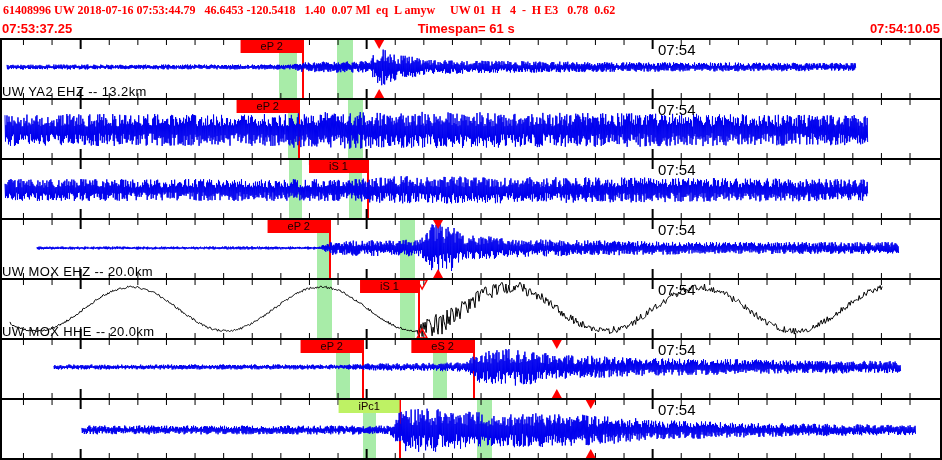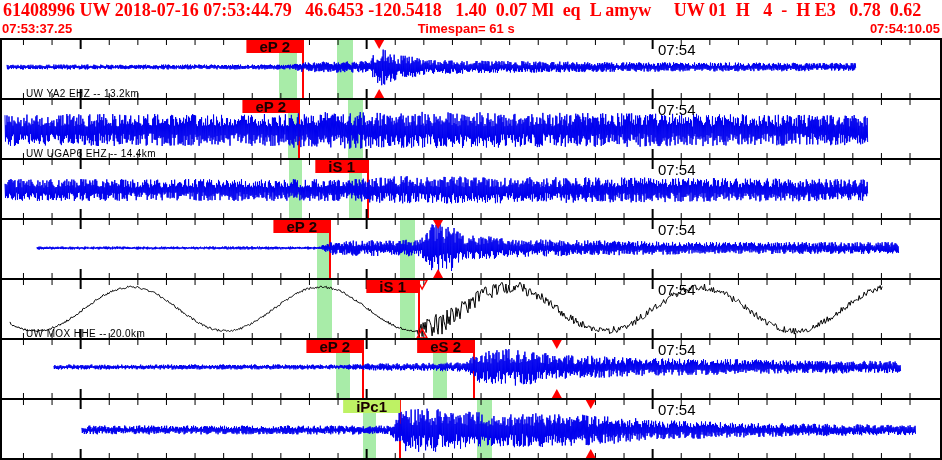--- a/index.html
+++ b/index.html
@@ -1,35 +1,35 @@
 <!DOCTYPE html>
 <html><head>
 <meta charset="utf-8">
 <style>
   html,body{margin:0;padding:0;background:#fff;}
   .app{position:relative;width:942px;height:460px;background:#fff;overflow:hidden;
        font-family:"Liberation Sans",sans-serif;}
   .header{height:38px;background:#fff;}
   .line1{color:#f00;font-family:"Liberation Serif",serif;font-weight:bold;
-         font-size:18px;line-height:21px;white-space:pre;padding-left:3px;overflow:hidden;}
+         font-size:12px;line-height:21px;white-space:pre;padding-left:3px;overflow:hidden;}
   .line2{position:relative;display:flex;justify-content:space-between;color:#f00;
          font-weight:bold;font-size:13px;line-height:15px;padding:0 2px;}
   .line2 .center{position:absolute;left:50%;transform:translateX(-55%);}
   #panels{width:942px;box-sizing:border-box;border-left:2px solid #000;
           border-right:2px solid #000;border-bottom:2px solid #000;}
   .panel{position:relative;height:60px;box-sizing:border-box;border-top:2px solid #000;
          background:#fff;}
   .band{position:absolute;top:0;bottom:0;}
   .pickline{position:absolute;top:0;bottom:0;width:2px;}
-  .picklabel{position:absolute;top:0;height:13px;line-height:13px;font-size:15px;
-             font-weight:bold;color:#1a0000;padding:0 13px;transform:translateX(-100%);
+  .picklabel{position:absolute;top:0;height:13px;line-height:13px;font-size:11px;
+             font-weight:normal;color:#1a0000;padding:0 20px;transform:translateX(-100%);
              white-space:nowrap;}
   .wave{position:absolute;left:0;top:0;width:100%;height:58px;display:block;}
   .tlabel{position:absolute;top:1px;font-size:15px;color:#000;}
-  .slabel{position:absolute;bottom:-1px;left:24px;font-size:10px;color:#000;
+  .slabel{position:absolute;bottom:-1px;left:0;font-size:13px;color:#000;
           letter-spacing:.4px;white-space:nowrap;}
 </style>
 </head>
 <body>
 
 <div class="app">
   <div class="header">
     <div class="line1">61408996 UW 2018-07-16 07:53:44.79   46.6453 -120.5418   1.40  0.07 Ml  eq  L amyw     UW 01  H   4  -  H E3   0.78  0.62</div>
     <div class="line2">
       <span>07:53:37.25</span>
@@ -180,21 +180,20 @@
           <line x1="823.98" y1="53" x2="823.98" y2="58" stroke="#000" stroke-width="1"></line>
           <line x1="852.64" y1="0" x2="852.64" y2="5" stroke="#000" stroke-width="1"></line>
           <line x1="852.64" y1="53" x2="852.64" y2="58" stroke="#000" stroke-width="1"></line>
           <line x1="881.3" y1="0" x2="881.3" y2="5" stroke="#000" stroke-width="1"></line>
           <line x1="881.3" y1="53" x2="881.3" y2="58" stroke="#000" stroke-width="1"></line>
           <line x1="909.96" y1="0" x2="909.96" y2="5" stroke="#000" stroke-width="1"></line>
           <line x1="909.96" y1="53" x2="909.96" y2="58" stroke="#000" stroke-width="1"></line>
           <polyline points="3,15.2 3.5,41.5 4,25.2 4.5,37.2 5,15.4 5.5,38.5 6,22.1 6.5,44.3 7,16.5 7.5,41.6 8,21.7 8.5,45.8 9,22.5 9.5,39.7 10,16.2 10.5,36.1 11,25.7 11.5,34.3 12,20.5 12.5,45.9 13,21.6 13.5,45.1 14,23.4 14.5,42.9 15,24.1 15.5,43.5 16,17.4 16.5,43.8 17,21.8 17.5,39.9 18,23.4 18.5,34.3 19,20.0 19.5,39.3 20,26.5 20.5,38.3 21,26.3 21.5,39.9 22,17.9 22.5,35.5 23,23.4 23.5,39.2 24,21.1 24.5,35.2 25,14.6 25.5,36.1 26,25.6 26.5,42.2 27,22.6 27.5,43.9 28,23.7 28.5,33.9 29,25.2 29.5,40.4 30,18.5 30.5,41.5 31,24.0 31.5,39.3 32,20.5 32.5,42.9 33,21.5 33.5,39.4 34,16.4 34.5,40.5 35,15.2 35.5,38.6 36,21.6 36.5,40.5 37,24.8 37.5,43.8 38,19.0 38.5,41.2 39,26.1 39.5,34.8 40,17.9 40.5,37.2 41,24.7 41.5,42.3 42,25.0 42.5,43.8 43,23.6 43.5,45.4 44,23.6 44.5,35.2 45,23.1 45.5,40.6 46,17.1 46.5,41.7 47,23.0 47.5,41.0 48,26.0 48.5,34.8 49,22.3 49.5,33.8 50,20.7 50.5,34.8 51,22.9 51.5,36.7 52,20.4 52.5,38.5 53,26.1 53.5,39.1 54,26.8 54.5,34.5 55,19.0 55.5,35.6 56,22.4 56.5,40.1 57,15.6 57.5,35.8 58,18.9 58.5,43.5 59,15.6 59.5,45.1 60,25.7 60.5,41.3 61,15.1 61.5,42.9 62,25.3 62.5,39.0 63,23.7 63.5,35.9 64,24.6 64.5,37.9 65,14.0 65.5,35.1 66,15.8 66.5,42.5 67,24.6 67.5,41.4 68,14.3 68.5,38.9 69,20.2 69.5,42.9 70,19.7 70.5,43.2 71,17.6 71.5,43.7 72,16.0 72.5,42.9 73,26.0 73.5,34.4 74,21.3 74.5,39.0 75,17.7 75.5,42.2 76,24.5 76.5,43.3 77,14.4 77.5,34.7 78,25.0 78.5,38.8 79,15.3 79.5,35.6 80,23.8 80.5,41.3 81,18.8 81.5,35.8 82,21.6 82.5,44.9 83,25.3 83.5,44.4 84,26.6 84.5,35.6 85,26.5 85.5,40.3 86,26.7 86.5,37.9 87,15.8 87.5,43.2 88,14.4 88.5,40.0 89,24.6 89.5,45.5 90,21.2 90.5,41.2 91,23.9 91.5,44.8 92,21.4 92.5,34.9 93,20.8 93.5,41.2 94,26.6 94.5,45.5 95,20.3 95.5,45.9 96,14.5 96.5,46.0 97,22.6 97.5,33.4 98,14.2 98.5,40.4 99,20.0 99.5,35.7 100,17.1 100.5,42.9 101,20.3 101.5,36.9 102,14.0 102.5,42.7 103,25.7 103.5,34.5 104,18.0 104.5,40.5 105,19.7 105.5,44.1 106,24.1 106.5,34.9 107,22.9 107.5,41.3 108,23.9 108.5,39.5 109,23.1 109.5,35.3 110,25.8 110.5,33.5 111,14.1 111.5,41.0 112,19.7 112.5,45.9 113,16.0 113.5,34.7 114,19.0 114.5,38.4 115,25.9 115.5,41.3 116,26.6 116.5,41.8 117,26.3 117.5,44.2 118,14.8 118.5,44.0 119,23.7 119.5,35.6 120,20.2 120.5,43.8 121,19.8 121.5,33.9 122,23.7 122.5,38.6 123,15.1 123.5,39.0 124,15.4 124.5,42.6 125,24.4 125.5,42.4 126,21.5 126.5,39.5 127,23.8 127.5,34.7 128,19.1 128.5,40.8 129,15.6 129.5,39.9 130,23.9 130.5,44.2 131,22.6 131.5,40.5 132,24.9 132.5,36.4 133,19.4 133.5,36.1 134,21.0 134.5,44.9 135,22.3 135.5,39.1 136,22.3 136.5,44.8 137,15.2 137.5,35.1 138,23.2 138.5,43.5 139,23.7 139.5,35.6 140,25.8 140.5,39.1 141,24.8 141.5,34.4 142,16.3 142.5,34.2 143,18.8 143.5,38.7 144,18.1 144.5,45.6 145,19.5 145.5,44.7 146,14.4 146.5,35.9 147,23.2 147.5,33.5 148,25.1 148.5,33.3 149,25.1 149.5,33.5 150,25.6 150.5,42.9 151,18.7 151.5,33.9 152,17.6 152.5,39.5 153,14.0 153.5,39.8 154,16.0 154.5,39.8 155,25.3 155.5,45.2 156,14.6 156.5,37.9 157,19.7 157.5,35.9 158,23.4 158.5,38.2 159,23.5 159.5,37.5 160,22.8 160.5,46.0 161,19.2 161.5,37.2 162,23.0 162.5,43.8 163,21.2 163.5,42.4 164,21.2 164.5,42.5 165,19.3 165.5,43.1 166,18.8 166.5,38.5 167,24.2 167.5,43.3 168,25.2 168.5,45.5 169,15.9 169.5,45.4 170,14.9 170.5,34.4 171,15.4 171.5,37.9 172,19.2 172.5,45.4 173,25.8 173.5,37.8 174,17.0 174.5,34.9 175,18.9 175.5,34.4 176,22.4 176.5,44.5 177,24.7 177.5,43.3 178,18.1 178.5,43.4 179,19.8 179.5,43.6 180,23.1 180.5,42.0 181,21.7 181.5,45.2 182,17.7 182.5,35.7 183,23.6 183.5,45.8 184,18.9 184.5,40.0 185,15.0 185.5,36.3 186,21.9 186.5,44.9 187,16.6 187.5,44.8 188,17.8 188.5,34.7 189,20.9 189.5,45.4 190,15.5 190.5,39.0 191,14.1 191.5,44.5 192,14.9 192.5,42.0 193,15.0 193.5,34.6 194,15.6 194.5,37.1 195,24.4 195.5,39.8 196,26.3 196.5,36.6 197,21.2 197.5,45.8 198,19.4 198.5,35.5 199,19.3 199.5,43.2 200,17.0 200.5,39.4 201,25.8 201.5,38.9 202,22.7 202.5,41.2 203,25.6 203.5,39.9 204,18.6 204.5,40.9 205,25.7 205.5,42.5 206,15.7 206.5,38.2 207,25.0 207.5,35.7 208,24.5 208.5,41.0 209,19.8 209.5,37.7 210,19.2 210.5,44.3 211,22.6 211.5,39.6 212,14.5 212.5,37.2 213,25.1 213.5,44.2 214,25.6 214.5,41.0 215,16.7 215.5,36.1 216,20.5 216.5,44.6 217,23.6 217.5,41.1 218,21.9 218.5,41.8 219,26.3 219.5,35.3 220,14.9 220.5,39.9 221,18.6 221.5,41.8 222,25.2 222.5,42.8 223,23.2 223.5,35.1 224,24.4 224.5,38.1 225,18.0 225.5,38.4 226,18.0 226.5,39.4 227,25.5 227.5,38.7 228,22.3 228.5,45.7 229,19.4 229.5,35.3 230,25.5 230.5,34.8 231,23.5 231.5,35.2 232,25.6 232.5,38.4 233,19.6 233.5,35.1 234,20.0 234.5,33.4 235,24.4 235.5,33.3 236,21.0 236.5,41.0 237,19.3 237.5,37.1 238,20.8 238.5,34.5 239,20.0 239.5,42.6 240,15.7 240.5,41.2 241,16.4 241.5,37.9 242,16.3 242.5,35.5 243,14.8 243.5,36.2 244,19.9 244.5,43.2 245,19.9 245.5,34.7 246,23.8 246.5,33.6 247,15.8 247.5,43.5 248,23.3 248.5,39.6 249,17.5 249.5,44.0 250,15.2 250.5,45.8 251,16.8 251.5,41.0 252,22.0 252.5,35.0 253,20.6 253.5,43.3 254,19.0 254.5,39.8 255,23.7 255.5,39.3 256,25.8 256.5,36.4 257,21.3 257.5,35.1 258,25.6 258.5,42.9 259,21.2 259.5,37.5 260,23.9 260.5,34.0 261,19.4 261.5,44.4 262,21.4 262.5,40.5 263,14.1 263.5,45.5 264,21.8 264.5,37.3 265,25.0 265.5,41.7 266,26.4 266.5,35.4 267,19.6 267.5,37.3 268,23.6 268.5,41.3 269,24.3 269.5,45.9 270,26.2 270.5,34.8 271,17.5 271.5,45.9 272,17.8 272.5,35.9 273,17.6 273.5,45.7 274,17.7 274.5,35.1 275,21.9 275.5,35.3 276,23.1 276.5,42.6 277,26.0 277.5,45.2 278,15.6 278.5,41.5 279,17.6 279.5,38.6 280,25.7 280.5,41.7 281,24.4 281.5,38.4 282,26.4 282.5,42.3 283,20.5 283.5,34.4 284,14.3 284.5,41.4 285,25.7 285.5,39.5 286,25.3 286.5,39.9 287,26.1 287.5,44.3 288,18.0 288.5,45.4 289,18.3 289.5,40.0 290,14.9 290.5,43.5 291,18.8 291.5,44.6 292,21.5 292.5,47.7 293,23.9 293.5,38.8 294,25.2 294.5,41.8 295,23.7 295.5,36.2 296,17.2 296.5,45.2 297,13.5 297.5,41.1 298,24.2 298.5,36.7 299,24.6 299.5,47.1 300,19.6 300.5,39.6 301,21.5 301.5,35.5 302,25.1 302.5,46.1 303,14.3 303.5,41.3 304,18.5 304.5,39.6 305,16.7 305.5,34.4 306,23.5 306.5,37.3 307,17.7 307.5,45.8 308,23.1 308.5,39.0 309,23.0 309.5,40.0 310,15.7 310.5,46.4 311,21.2 311.5,43.5 312,16.1 312.5,44.3 313,22.5 313.5,45.6 314,25.1 314.5,44.3 315,22.7 315.5,46.5 316,25.8 316.5,43.6 317,20.6 317.5,36.7 318,22.9 318.5,39.2 319,14.8 319.5,42.1 320,15.0 320.5,40.0 321,20.7 321.5,38.5 322,18.0 322.5,42.3 323,18.0 323.5,35.4 324,12.2 324.5,38.6 325,20.4 325.5,37.2 326,13.2 326.5,42.3 327,18.3 327.5,44.2 328,18.3 328.5,42.1 329,17.9 329.5,47.4 330,16.3 330.5,36.8 331,14.8 331.5,35.4 332,15.5 332.5,41.0 333,13.7 333.5,40.2 334,14.0 334.5,36.1 335,21.3 335.5,38.9 336,16.6 336.5,34.8 337,16.6 337.5,37.4 338,20.4 338.5,34.9 339,21.9 339.5,45.1 340,16.3 340.5,38.1 341,22.5 341.5,42.1 342,14.4 342.5,36.4 343,24.1 343.5,48.3 344,23.1 344.5,36.7 345,25.1 345.5,37.7 346,21.9 346.5,43.5 347,20.8 347.5,40.8 348,16.4 348.5,48.6 349,13.4 349.5,47.6 350,23.0 350.5,35.2 351,25.5 351.5,40.4 352,24.7 352.5,38.4 353,20.8 353.5,43.7 354,17.6 354.5,47.7 355,25.7 355.5,40.7 356,16.1 356.5,43.3 357,19.0 357.5,33.8 358,15.4 358.5,34.9 359,12.1 359.5,48.5 360,17.9 360.5,48.0 361,25.2 361.5,39.5 362,12.5 362.5,34.6 363,15.6 363.5,40.4 364,22.5 364.5,46.4 365,25.1 365.5,38.5 366,21.1 366.5,36.6 367,24.1 367.5,45.7 368,20.4 368.5,36.8 369,21.5 369.5,48.0 370,21.2 370.5,37.2 371,17.1 371.5,44.3 372,25.7 372.5,39.1 373,24.0 373.5,39.1 374,20.3 374.5,40.3 375,18.0 375.5,45.6 376,12.9 376.5,38.3 377,20.5 377.5,46.9 378,25.8 378.5,36.3 379,13.0 379.5,35.9 380,25.6 380.5,47.3 381,19.3 381.5,41.1 382,15.6 382.5,47.1 383,14.5 383.5,38.5 384,24.0 384.5,39.5 385,24.7 385.5,34.4 386,15.8 386.5,43.0 387,16.8 387.5,45.4 388,18.4 388.5,46.0 389,15.8 389.5,45.7 390,21.6 390.5,36.4 391,17.9 391.5,42.0 392,24.7 392.5,41.3 393,20.8 393.5,45.0 394,23.4 394.5,37.4 395,17.3 395.5,35.3 396,22.5 396.5,41.0 397,19.4 397.5,44.2 398,17.1 398.5,42.0 399,16.2 399.5,38.2 400,13.5 400.5,47.6 401,19.4 401.5,45.5 402,15.5 402.5,47.5 403,22.7 403.5,36.6 404,26.3 404.5,35.2 405,17.7 405.5,46.7 406,26.0 406.5,45.6 407,15.8 407.5,42.2 408,22.4 408.5,43.5 409,25.4 409.5,37.9 410,22.2 410.5,47.7 411,15.8 411.5,37.0 412,16.2 412.5,46.3 413,21.3 413.5,39.7 414,14.2 414.5,35.1 415,26.0 415.5,40.9 416,24.7 416.5,43.1 417,16.1 417.5,45.7 418,15.6 418.5,36.0 419,16.0 419.5,36.7 420,24.9 420.5,38.4 421,11.9 421.5,47.5 422,23.6 422.5,38.0 423,25.7 423.5,47.0 424,14.0 424.5,37.4 425,23.9 425.5,34.1 426,20.1 426.5,43.5 427,14.6 427.5,34.6 428,17.6 428.5,36.3 429,21.0 429.5,44.2 430,22.6 430.5,36.4 431,25.9 431.5,34.2 432,23.3 432.5,39.1 433,14.1 433.5,42.4 434,22.5 434.5,46.1 435,16.7 435.5,48.0 436,20.1 436.5,45.8 437,18.8 437.5,38.2 438,21.4 438.5,41.4 439,16.2 439.5,45.8 440,24.4 440.5,45.7 441,20.5 441.5,38.3 442,21.7 442.5,45.6 443,23.1 443.5,44.4 444,21.6 444.5,45.4 445,18.7 445.5,46.4 446,20.0 446.5,37.5 447,12.4 447.5,39.4 448,22.6 448.5,38.9 449,13.1 449.5,41.4 450,13.5 450.5,41.3 451,25.1 451.5,47.0 452,14.3 452.5,42.5 453,23.0 453.5,44.0 454,18.2 454.5,36.0 455,24.2 455.5,40.7 456,13.7 456.5,39.6 457,26.2 457.5,42.4 458,21.1 458.5,43.9 459,25.4 459.5,34.4 460,18.5 460.5,36.6 461,14.7 461.5,47.8 462,20.6 462.5,45.8 463,14.9 463.5,39.6 464,16.0 464.5,35.6 465,20.1 465.5,41.3 466,16.6 466.5,36.5 467,25.5 467.5,37.4 468,16.9 468.5,38.8 469,20.9 469.5,38.6 470,21.0 470.5,46.8 471,23.2 471.5,43.9 472,18.2 472.5,44.1 473,16.8 473.5,41.5 474,20.9 474.5,45.4 475,25.9 475.5,38.3 476,13.0 476.5,46.1 477,24.0 477.5,36.4 478,24.6 478.5,43.1 479,12.3 479.5,37.8 480,21.9 480.5,38.3 481,15.3 481.5,41.0 482,17.3 482.5,45.9 483,26.2 483.5,39.4 484,24.0 484.5,40.3 485,25.7 485.5,47.5 486,18.4 486.5,37.6 487,13.1 487.5,41.0 488,19.8 488.5,36.7 489,22.0 489.5,41.5 490,19.3 490.5,42.3 491,26.4 491.5,44.7 492,20.9 492.5,40.3 493,26.1 493.5,47.0 494,13.5 494.5,35.5 495,23.5 495.5,43.9 496,24.3 496.5,42.7 497,16.1 497.5,47.5 498,15.3 498.5,44.8 499,18.5 499.5,42.3 500,14.8 500.5,34.4 501,17.1 501.5,40.1 502,22.1 502.5,34.2 503,15.1 503.5,39.4 504,26.3 504.5,45.7 505,17.9 505.5,45.2 506,20.5 506.5,34.8 507,25.8 507.5,38.1 508,18.6 508.5,37.9 509,23.7 509.5,35.0 510,19.8 510.5,39.7 511,25.8 511.5,42.6 512,19.5 512.5,34.7 513,14.6 513.5,40.4 514,13.9 514.5,46.7 515,21.1 515.5,39.1 516,25.5 516.5,41.7 517,23.6 517.5,42.0 518,19.9 518.5,36.7 519,19.3 519.5,46.3 520,18.5 520.5,44.9 521,23.8 521.5,38.3 522,19.8 522.5,34.0 523,22.3 523.5,44.9 524,18.4 524.5,44.3 525,19.5 525.5,36.6 526,18.0 526.5,35.4 527,16.3 527.5,41.3 528,16.1 528.5,39.0 529,25.9 529.5,42.8 530,21.9 530.5,43.1 531,14.2 531.5,34.2 532,17.4 532.5,34.7 533,24.6 533.5,37.3 534,24.9 534.5,45.9 535,22.2 535.5,43.9 536,17.3 536.5,47.1 537,23.8 537.5,44.4 538,24.0 538.5,46.9 539,17.7 539.5,43.7 540,18.5 540.5,44.8 541,23.9 541.5,45.6 542,12.9 542.5,33.6 543,19.8 543.5,35.2 544,20.9 544.5,40.5 545,23.5 545.5,37.1 546,24.3 546.5,37.0 547,15.1 547.5,34.4 548,18.0 548.5,35.4 549,14.4 549.5,42.8 550,24.0 550.5,35.1 551,26.1 551.5,35.0 552,17.7 552.5,38.8 553,26.4 553.5,44.8 554,25.5 554.5,39.5 555,15.6 555.5,45.3 556,16.4 556.5,42.5 557,24.2 557.5,42.2 558,23.6 558.5,37.2 559,12.9 559.5,34.4 560,20.5 560.5,45.9 561,17.1 561.5,43.1 562,25.2 562.5,38.8 563,19.4 563.5,37.6 564,15.9 564.5,46.8 565,20.5 565.5,35.3 566,14.3 566.5,34.8 567,26.2 567.5,43.2 568,23.5 568.5,38.0 569,15.7 569.5,41.3 570,15.3 570.5,43.0 571,24.8 571.5,37.6 572,21.7 572.5,38.0 573,22.0 573.5,43.1 574,19.3 574.5,40.4 575,13.7 575.5,44.0 576,15.9 576.5,45.6 577,14.4 577.5,35.5 578,15.5 578.5,43.6 579,16.8 579.5,44.4 580,19.3 580.5,41.6 581,22.1 581.5,38.4 582,13.2 582.5,36.0 583,16.9 583.5,37.7 584,20.5 584.5,39.2 585,17.2 585.5,46.1 586,25.4 586.5,44.6 587,13.0 587.5,39.6 588,19.1 588.5,39.4 589,18.1 589.5,42.5 590,18.8 590.5,34.5 591,22.7 591.5,36.0 592,16.3 592.5,36.0 593,17.6 593.5,45.8 594,18.2 594.5,46.8 595,17.8 595.5,35.3 596,18.3 596.5,44.9 597,17.5 597.5,38.2 598,21.3 598.5,34.0 599,24.7 599.5,39.6 600,13.9 600.5,45.9 601,17.9 601.5,38.9 602,13.3 602.5,44.9 603,17.8 603.5,44.0 604,24.1 604.5,43.1 605,14.0 605.5,37.6 606,24.9 606.5,35.1 607,21.8 607.5,41.9 608,20.8 608.5,42.2 609,24.0 609.5,37.8 610,21.6 610.5,34.3 611,15.5 611.5,41.1 612,16.2 612.5,34.8 613,22.2 613.5,41.8 614,24.3 614.5,40.4 615,25.5 615.5,40.7 616,26.2 616.5,44.0 617,13.2 617.5,35.4 618,17.0 618.5,44.1 619,22.1 619.5,36.8 620,26.5 620.5,37.2 621,13.5 621.5,34.1 622,25.6 622.5,39.6 623,15.5 623.5,43.4 624,19.5 624.5,43.1 625,19.7 625.5,40.8 626,13.7 626.5,46.8 627,16.4 627.5,38.4 628,13.8 628.5,39.9 629,13.7 629.5,40.9 630,21.5 630.5,34.0 631,13.3 631.5,35.1 632,23.3 632.5,39.6 633,19.7 633.5,39.7 634,24.9 634.5,37.0 635,15.5 635.5,42.3 636,23.9 636.5,36.4 637,15.7 637.5,44.8 638,18.4 638.5,33.4 639,15.2 639.5,46.7 640,17.7 640.5,38.1 641,25.1 641.5,39.0 642,24.8 642.5,38.1 643,20.5 643.5,33.9 644,17.6 644.5,46.2 645,15.0 645.5,46.0 646,24.8 646.5,34.8 647,16.0 647.5,36.7 648,20.4 648.5,42.3 649,14.6 649.5,45.7 650,14.2 650.5,35.0 651,15.1 651.5,41.7 652,14.5 652.5,42.1 653,19.4 653.5,43.7 654,18.4 654.5,37.5 655,13.8 655.5,41.3 656,20.2 656.5,43.8 657,25.7 657.5,45.9 658,23.4 658.5,46.1 659,20.3 659.5,45.7 660,19.8 660.5,43.7 661,15.1 661.5,41.8 662,15.9 662.5,38.3 663,20.4 663.5,40.6 664,15.3 664.5,37.6 665,16.2 665.5,44.7 666,20.6 666.5,46.1 667,24.3 667.5,39.2 668,22.5 668.5,38.0 669,17.4 669.5,45.6 670,24.0 670.5,41.6 671,23.1 671.5,36.8 672,13.9 672.5,33.3 673,21.1 673.5,40.0 674,18.7 674.5,45.2 675,17.2 675.5,36.3 676,25.0 676.5,35.6 677,19.4 677.5,43.8 678,22.5 678.5,35.5 679,15.6 679.5,39.3 680,23.5 680.5,41.8 681,13.7 681.5,41.6 682,24.2 682.5,36.8 683,18.6 683.5,44.4 684,23.6 684.5,38.3 685,17.4 685.5,42.3 686,21.0 686.5,45.1 687,21.0 687.5,34.3 688,17.6 688.5,35.9 689,23.1 689.5,43.8 690,19.2 690.5,37.9 691,20.6 691.5,44.9 692,26.7 692.5,39.2 693,13.8 693.5,36.2 694,16.9 694.5,34.0 695,17.1 695.5,44.8 696,13.9 696.5,36.8 697,18.7 697.5,38.9 698,15.7 698.5,37.5 699,20.9 699.5,39.4 700,16.9 700.5,36.4 701,20.8 701.5,38.5 702,22.7 702.5,46.1 703,25.0 703.5,37.2 704,23.5 704.5,41.7 705,22.2 705.5,40.7 706,15.6 706.5,35.0 707,17.4 707.5,44.0 708,15.1 708.5,35.5 709,19.8 709.5,37.9 710,24.5 710.5,37.4 711,26.5 711.5,33.2 712,16.0 712.5,45.8 713,25.0 713.5,40.5 714,24.6 714.5,40.1 715,17.6 715.5,38.1 716,21.1 716.5,45.1 717,17.3 717.5,35.8 718,16.2 718.5,35.9 719,14.4 719.5,42.1 720,18.3 720.5,36.3 721,20.6 721.5,39.6 722,17.4 722.5,42.1 723,25.2 723.5,44.9 724,15.5 724.5,41.4 725,17.9 725.5,45.5 726,19.4 726.5,36.4 727,19.8 727.5,41.5 728,19.2 728.5,37.8 729,21.2 729.5,40.0 730,14.4 730.5,33.8 731,22.2 731.5,34.5 732,22.3 732.5,40.5 733,16.8 733.5,37.5 734,25.6 734.5,35.2 735,18.4 735.5,39.0 736,23.5 736.5,36.3 737,17.6 737.5,43.5 738,18.3 738.5,44.5 739,26.0 739.5,34.4 740,23.4 740.5,33.5 741,21.1 741.5,44.2 742,14.4 742.5,39.4 743,15.3 743.5,38.1 744,24.5 744.5,41.9 745,16.5 745.5,38.3 746,15.3 746.5,40.7 747,24.5 747.5,44.2 748,26.0 748.5,37.6 749,24.3 749.5,34.4 750,20.2 750.5,43.6 751,23.0 751.5,41.4 752,18.8 752.5,36.5 753,20.1 753.5,36.3 754,18.8 754.5,45.0 755,25.6 755.5,39.8 756,20.7 756.5,40.4 757,24.6 757.5,38.7 758,26.0 758.5,38.7 759,16.2 759.5,38.6 760,21.2 760.5,44.0 761,23.9 761.5,37.9 762,19.9 762.5,34.8 763,17.7 763.5,39.4 764,15.0 764.5,33.8 765,21.6 765.5,41.2 766,21.7 766.5,34.2 767,26.0 767.5,33.4 768,15.8 768.5,41.6 769,16.5 769.5,36.0 770,21.8 770.5,37.5 771,22.8 771.5,36.0 772,19.9 772.5,43.7 773,24.1 773.5,34.6 774,25.4 774.5,35.7 775,15.3 775.5,35.1 776,22.4 776.5,45.2 777,26.8 777.5,40.3 778,14.8 778.5,44.4 779,26.4 779.5,36.3 780,23.8 780.5,43.8 781,25.2 781.5,45.5 782,17.8 782.5,45.3 783,16.1 783.5,45.4 784,20.1 784.5,43.6 785,23.0 785.5,34.6 786,20.8 786.5,43.8 787,15.0 787.5,33.4 788,21.8 788.5,40.9 789,16.4 789.5,39.9 790,16.5 790.5,39.4 791,17.4 791.5,43.6 792,25.8 792.5,40.3 793,23.7 793.5,33.5 794,19.0 794.5,40.1 795,26.0 795.5,42.8 796,17.9 796.5,33.4 797,26.7 797.5,33.6 798,15.2 798.5,37.7 799,15.0 799.5,44.2 800,20.0 800.5,34.2 801,15.9 801.5,33.7 802,23.8 802.5,36.7 803,20.1 803.5,37.1 804,14.9 804.5,35.5 805,23.0 805.5,34.9 806,26.9 806.5,44.7 807,26.5 807.5,36.8 808,17.9 808.5,37.0 809,15.1 809.5,44.1 810,20.8 810.5,39.0 811,19.5 811.5,33.2 812,16.1 812.5,44.3 813,20.0 813.5,33.9 814,19.4 814.5,37.0 815,17.2 815.5,37.8 816,19.2 816.5,39.7 817,16.5 817.5,44.5 818,19.8 818.5,38.9 819,26.5 819.5,36.3 820,19.5 820.5,40.4 821,25.1 821.5,34.8 822,18.3 822.5,40.5 823,15.9 823.5,36.9 824,16.4 824.5,43.1 825,19.9 825.5,35.1 826,22.0 826.5,42.5 827,15.3 827.5,40.1 828,24.9 828.5,39.3 829,23.7 829.5,41.2 830,15.7 830.5,45.2 831,15.3 831.5,44.2 832,19.1 832.5,40.4 833,16.9 833.5,37.1 834,24.4 834.5,37.2 835,25.7 835.5,44.9 836,24.9 836.5,40.9 837,21.4 837.5,44.4 838,19.8 838.5,37.8 839,17.5 839.5,33.5 840,24.5 840.5,43.3 841,23.5 841.5,34.9 842,22.3 842.5,42.3 843,24.7 843.5,34.8 844,18.8 844.5,45.1 845,15.7 845.5,38.3 846,16.0 846.5,43.0 847,18.1 847.5,41.3 848,18.1 848.5,35.9 849,26.5 849.5,41.7 850,18.5 850.5,37.5 851,21.2 851.5,36.4 852,16.1 852.5,39.4 853,18.5 853.5,37.5 854,15.1 854.5,38.8 855,18.1 855.5,39.9 856,18.7 856.5,37.5 857,22.5 857.5,43.3 858,19.0 858.5,35.3 859,25.8 859.5,42.4 860,21.4 860.5,44.3 861,22.7 861.5,38.6 862,23.0 862.5,43.6 863,26.6 863.5,39.7 864,17.4 864.5,42.4 865,16.2 865.5,40.5 866,25.2 866.5,37.7 867,17.9 867.5,42.0" fill="none" stroke="#0000ee" stroke-width="1"></polyline>
         </svg>
       <div class="tlabel" style="left: 656px;">07:54</div>
-      <div class="slabel">UW UGAP6 EHZ -- 14.4km</div>
     <div class="picklabel" style="left: 297px; background: rgb(255, 0, 0);">eP 2</div>
       </div>
       <div class="panel">
       <div class="band" style="left: 287px; width: 13px; background: rgb(168, 236, 168);"></div>
         <div class="band" style="left: 347px; width: 13px; background: rgb(168, 236, 168);"></div>
         <div class="pickline" style="left: 365px; background: rgb(255, 0, 0);"></div>
         <svg class="wave" viewBox="0 0 940 58" preserveAspectRatio="none">
           <line x1="21.5" y1="0" x2="21.5" y2="5" stroke="#000" stroke-width="1"></line>
           <line x1="21.5" y1="53" x2="21.5" y2="58" stroke="#000" stroke-width="1"></line>
           <line x1="50.16" y1="0" x2="50.16" y2="5" stroke="#000" stroke-width="1"></line>
@@ -331,20 +330,21 @@
           <line x1="852.64" y1="53" x2="852.64" y2="58" stroke="#000" stroke-width="1"></line>
           <line x1="881.3" y1="0" x2="881.3" y2="5" stroke="#000" stroke-width="1"></line>
           <line x1="881.3" y1="53" x2="881.3" y2="58" stroke="#000" stroke-width="1"></line>
           <line x1="909.96" y1="0" x2="909.96" y2="5" stroke="#000" stroke-width="1"></line>
           <line x1="909.96" y1="53" x2="909.96" y2="58" stroke="#000" stroke-width="1"></line>
           <polyline points="35,27.2 35.5,29.1 36,27.0 36.5,29.4 37,26.7 37.5,29.5 38,26.7 38.5,28.7 39,26.7 39.5,29.2 40,27.1 40.5,28.9 41,27.1 41.5,29.4 42,27.6 42.5,28.9 43,26.9 43.5,29.0 44,27.2 44.5,28.8 45,26.7 45.5,28.9 46,27.3 46.5,29.0 47,27.3 47.5,28.6 48,26.6 48.5,28.5 49,27.0 49.5,29.4 50,27.2 50.5,29.2 51,26.8 51.5,28.9 52,27.3 52.5,29.2 53,27.7 53.5,28.8 54,26.9 54.5,28.8 55,27.2 55.5,28.8 56,26.7 56.5,28.9 57,27.2 57.5,28.4 58,27.4 58.5,29.0 59,26.8 59.5,28.8 60,26.6 60.5,28.8 61,26.6 61.5,29.2 62,27.2 62.5,28.9 63,27.5 63.5,29.1 64,27.1 64.5,28.8 65,27.5 65.5,28.5 66,27.6 66.5,29.2 67,27.5 67.5,28.5 68,26.7 68.5,29.3 69,26.8 69.5,29.2 70,27.2 70.5,29.4 71,26.9 71.5,28.6 72,27.3 72.5,29.4 73,27.4 73.5,28.4 74,27.2 74.5,28.5 75,27.1 75.5,29.0 76,26.6 76.5,28.5 77,27.2 77.5,29.5 78,27.7 78.5,28.7 79,27.3 79.5,28.5 80,27.1 80.5,28.6 81,27.3 81.5,29.1 82,27.7 82.5,29.5 83,26.6 83.5,29.1 84,26.7 84.5,28.3 85,27.3 85.5,28.8 86,26.8 86.5,28.5 87,27.5 87.5,28.4 88,27.7 88.5,28.7 89,27.4 89.5,28.9 90,26.8 90.5,29.1 91,27.2 91.5,29.3 92,26.5 92.5,28.4 93,27.5 93.5,28.9 94,27.6 94.5,28.5 95,27.0 95.5,28.5 96,26.9 96.5,29.4 97,27.1 97.5,29.3 98,26.8 98.5,28.6 99,26.9 99.5,28.7 100,27.3 100.5,28.7 101,27.4 101.5,28.4 102,26.6 102.5,28.7 103,26.8 103.5,29.1 104,26.6 104.5,29.0 105,26.6 105.5,29.4 106,27.1 106.5,28.9 107,26.6 107.5,28.4 108,27.0 108.5,29.4 109,27.5 109.5,28.5 110,27.5 110.5,29.4 111,26.5 111.5,28.8 112,27.6 112.5,28.4 113,26.8 113.5,29.2 114,27.1 114.5,28.3 115,26.5 115.5,29.0 116,26.5 116.5,28.4 117,27.2 117.5,28.7 118,26.7 118.5,28.5 119,26.8 119.5,29.1 120,27.6 120.5,29.2 121,26.8 121.5,29.3 122,26.6 122.5,28.4 123,26.7 123.5,28.5 124,26.9 124.5,28.9 125,27.2 125.5,29.0 126,26.8 126.5,28.9 127,27.0 127.5,29.1 128,27.3 128.5,28.9 129,27.5 129.5,28.9 130,27.7 130.5,29.0 131,27.3 131.5,28.6 132,27.1 132.5,28.5 133,26.9 133.5,28.6 134,27.6 134.5,29.2 135,26.8 135.5,29.5 136,26.9 136.5,29.4 137,26.6 137.5,29.0 138,27.2 138.5,29.2 139,26.9 139.5,28.4 140,27.5 140.5,29.0 141,27.4 141.5,29.4 142,26.6 142.5,28.5 143,26.8 143.5,28.3 144,27.5 144.5,29.0 145,27.1 145.5,29.5 146,26.7 146.5,28.7 147,27.4 147.5,29.2 148,27.5 148.5,28.9 149,27.5 149.5,28.4 150,27.4 150.5,29.4 151,27.7 151.5,29.3 152,27.7 152.5,29.1 153,27.2 153.5,29.3 154,26.7 154.5,29.0 155,27.4 155.5,28.9 156,27.6 156.5,28.6 157,27.7 157.5,29.1 158,27.4 158.5,29.2 159,27.4 159.5,28.5 160,26.5 160.5,29.2 161,27.4 161.5,28.8 162,26.9 162.5,29.4 163,26.9 163.5,28.5 164,26.8 164.5,29.2 165,27.5 165.5,28.6 166,27.1 166.5,28.4 167,27.1 167.5,29.0 168,27.4 168.5,28.8 169,26.9 169.5,28.8 170,26.7 170.5,28.9 171,27.3 171.5,29.2 172,26.6 172.5,29.1 173,27.3 173.5,28.7 174,27.1 174.5,28.6 175,26.8 175.5,29.1 176,26.6 176.5,28.7 177,27.3 177.5,29.2 178,27.5 178.5,28.8 179,27.6 179.5,28.8 180,27.5 180.5,28.3 181,26.7 181.5,28.7 182,27.0 182.5,29.1 183,27.1 183.5,29.4 184,27.4 184.5,28.4 185,27.1 185.5,29.0 186,27.7 186.5,28.8 187,27.4 187.5,28.5 188,27.3 188.5,28.4 189,27.5 189.5,29.0 190,26.8 190.5,28.5 191,27.0 191.5,28.8 192,26.6 192.5,28.9 193,27.4 193.5,29.5 194,27.3 194.5,28.5 195,26.9 195.5,29.0 196,27.1 196.5,29.4 197,27.6 197.5,28.6 198,27.2 198.5,28.3 199,26.7 199.5,28.9 200,27.6 200.5,28.4 201,27.4 201.5,28.9 202,27.6 202.5,29.3 203,26.7 203.5,28.4 204,27.1 204.5,28.5 205,26.7 205.5,28.4 206,27.4 206.5,29.1 207,27.0 207.5,29.4 208,26.6 208.5,28.6 209,26.7 209.5,28.6 210,27.0 210.5,28.7 211,26.6 211.5,29.2 212,26.6 212.5,29.5 213,27.5 213.5,29.2 214,26.8 214.5,28.7 215,27.6 215.5,28.8 216,27.4 216.5,29.0 217,27.4 217.5,29.2 218,27.3 218.5,29.1 219,27.5 219.5,29.0 220,27.2 220.5,28.8 221,26.6 221.5,28.4 222,27.4 222.5,29.1 223,26.6 223.5,28.5 224,26.5 224.5,28.9 225,26.7 225.5,29.4 226,27.6 226.5,29.4 227,26.7 227.5,28.3 228,27.6 228.5,29.2 229,26.7 229.5,29.3 230,27.2 230.5,28.7 231,26.6 231.5,29.0 232,26.7 232.5,29.3 233,27.7 233.5,28.4 234,27.1 234.5,29.1 235,26.9 235.5,29.2 236,26.9 236.5,28.5 237,26.6 237.5,29.1 238,26.8 238.5,29.4 239,26.8 239.5,29.5 240,27.2 240.5,28.5 241,26.8 241.5,29.4 242,26.6 242.5,28.4 243,26.8 243.5,29.5 244,27.3 244.5,28.7 245,26.6 245.5,28.5 246,26.6 246.5,29.5 247,27.3 247.5,29.4 248,27.3 248.5,28.9 249,27.3 249.5,28.5 250,26.5 250.5,29.5 251,26.6 251.5,29.3 252,27.3 252.5,28.6 253,27.1 253.5,29.1 254,27.4 254.5,29.1 255,27.5 255.5,28.3 256,26.6 256.5,28.6 257,27.6 257.5,29.3 258,26.5 258.5,28.4 259,27.3 259.5,29.4 260,27.2 260.5,29.0 261,26.9 261.5,28.8 262,27.5 262.5,29.0 263,27.0 263.5,28.6 264,26.8 264.5,29.3 265,26.7 265.5,29.0 266,27.3 266.5,29.4 267,26.7 267.5,29.5 268,27.5 268.5,28.4 269,27.0 269.5,29.3 270,26.9 270.5,28.6 271,27.1 271.5,29.5 272,27.0 272.5,28.8 273,26.9 273.5,28.9 274,26.7 274.5,29.2 275,26.7 275.5,29.0 276,26.9 276.5,29.3 277,27.4 277.5,28.4 278,26.9 278.5,28.6 279,27.6 279.5,29.5 280,27.4 280.5,28.3 281,27.0 281.5,29.2 282,27.3 282.5,28.5 283,27.4 283.5,28.9 284,27.5 284.5,29.2 285,27.4 285.5,28.8 286,27.6 286.5,28.8 287,26.8 287.5,29.0 288,27.4 288.5,29.5 289,26.5 289.5,29.1 290,27.4 290.5,29.1 291,26.7 291.5,28.9 292,27.1 292.5,28.9 293,27.6 293.5,29.1 294,27.1 294.5,28.9 295,27.5 295.5,28.4 296,26.9 296.5,28.5 297,27.0 297.5,28.7 298,26.8 298.5,29.1 299,27.0 299.5,28.3 300,27.7 300.5,29.1 301,27.4 301.5,28.6 302,27.5 302.5,28.8 303,27.0 303.5,28.8 304,26.8 304.5,28.8 305,27.2 305.5,28.5 306,26.7 306.5,29.4 307,26.7 307.5,29.3 308,27.2 308.5,29.0 309,27.0 309.5,29.1 310,27.3 310.5,28.4 311,27.6 311.5,28.6 312,27.2 312.5,29.5 313,26.8 313.5,29.2 314,27.0 314.5,28.5 315,27.4 315.5,29.0 316,27.2 316.5,28.4 317,27.1 317.5,29.0 318,26.7 318.5,28.9 319,27.3 319.5,28.9 320,26.5 320.5,29.1 321,25.2 321.5,29.5 322,25.1 322.5,29.5 323,26.0 323.5,31.0 324,25.5 324.5,31.8 325,25.8 325.5,29.9 326,24.0 326.5,31.1 327,24.5 327.5,29.5 328,26.7 328.5,31.4 329,22.3 329.5,33.1 330,22.6 330.5,30.0 331,25.9 331.5,35.0 332,24.8 332.5,33.4 333,25.4 333.5,32.2 334,23.6 334.5,34.2 335,23.0 335.5,33.2 336,23.8 336.5,30.0 337,23.2 337.5,29.6 338,23.2 338.5,32.7 339,26.0 339.5,32.8 340,24.4 340.5,33.0 341,24.2 341.5,34.5 342,26.1 342.5,31.4 343,22.5 343.5,34.8 344,24.1 344.5,29.5 345,21.4 345.5,34.3 346,24.2 346.5,32.8 347,25.4 347.5,33.1 348,22.2 348.5,33.2 349,21.6 349.5,31.6 350,23.4 350.5,34.5 351,25.6 351.5,35.5 352,20.6 352.5,33.6 353,26.3 353.5,34.4 354,26.2 354.5,35.5 355,21.5 355.5,35.6 356,25.8 356.5,34.7 357,24.8 357.5,33.9 358,24.9 358.5,33.3 359,25.8 359.5,30.6 360,24.7 360.5,31.3 361,20.9 361.5,29.7 362,25.8 362.5,30.3 363,23.8 363.5,33.5 364,26.1 364.5,29.7 365,23.9 365.5,32.3 366,22.6 366.5,33.8 367,25.2 367.5,29.9 368,21.1 368.5,32.0 369,26.1 369.5,32.9 370,20.6 370.5,35.7 371,20.3 371.5,31.0 372,21.6 372.5,35.9 373,25.1 373.5,30.6 374,23.6 374.5,30.1 375,25.2 375.5,31.8 376,21.3 376.5,36.0 377,22.8 377.5,30.6 378,26.1 378.5,30.5 379,21.6 379.5,32.5 380,22.0 380.5,31.9 381,24.5 381.5,31.4 382,24.8 382.5,33.0 383,23.5 383.5,31.7 384,24.7 384.5,32.1 385,20.9 385.5,30.1 386,23.1 386.5,31.7 387,24.6 387.5,30.9 388,20.7 388.5,32.6 389,20.8 389.5,31.9 390,23.2 390.5,34.6 391,24.9 391.5,30.0 392,21.2 392.5,34.0 393,25.3 393.5,34.4 394,26.2 394.5,32.3 395,23.8 395.5,34.5 396,23.4 396.5,31.7 397,23.1 397.5,35.3 398,21.0 398.5,34.4 399,21.0 399.5,33.1 400,24.2 400.5,33.0 401,23.7 401.5,31.9 402,20.2 402.5,30.5 403,24.2 403.5,34.2 404,20.4 404.5,30.4 405,19.8 405.5,34.8 406,24.9 406.5,33.7 407,22.3 407.5,36.2 408,22.3 408.5,35.5 409,23.0 409.5,32.2 410,22.6 410.5,35.3 411,25.9 411.5,33.1 412,25.4 412.5,30.4 413,22.2 413.5,34.0 414,20.6 414.5,31.0 415,25.3 415.5,33.4 416,20.4 416.5,30.4 417,22.4 417.5,36.1 418,24.3 418.5,30.8 419,19.8 419.5,33.5 420,23.3 420.5,30.0 421,17.7 421.5,38.0 422,21.8 422.5,38.2 423,21.7 423.5,36.2 424,20.1 424.5,41.2 425,14.6 425.5,41.9 426,13.0 426.5,36.4 427,20.5 427.5,39.9 428,18.8 428.5,44.9 429,10.3 429.5,40.7 430,7.6 430.5,50.1 431,4.4 431.5,47.7 432,5.0 432.5,36.9 433,7.5 433.5,41.8 434,21.2 434.5,35.3 435,4.8 435.5,37.2 436,18.9 436.5,44.0 437,6.0 437.5,52.7 438,13.0 438.5,35.5 439,3.9 439.5,34.9 440,10.9 440.5,38.9 441,6.8 441.5,47.8 442,17.0 442.5,34.1 443,22.9 443.5,40.7 444,18.7 444.5,41.3 445,8.8 445.5,48.5 446,16.6 446.5,33.3 447,7.1 447.5,38.0 448,11.6 448.5,42.4 449,13.5 449.5,35.0 450,15.3 450.5,51.0 451,14.2 451.5,47.7 452,12.8 452.5,38.5 453,8.0 453.5,37.9 454,22.7 454.5,39.0 455,13.6 455.5,37.5 456,11.6 456.5,33.1 457,11.8 457.5,42.4 458,18.5 458.5,33.5 459,13.3 459.5,31.9 460,18.9 460.5,32.7 461,16.3 461.5,39.4 462,15.6 462.5,36.6 463,24.3 463.5,34.1 464,23.5 464.5,37.5 465,24.6 465.5,38.5 466,23.2 466.5,31.1 467,22.8 467.5,38.1 468,18.4 468.5,31.9 469,20.7 469.5,33.8 470,19.3 470.5,32.5 471,21.2 471.5,38.7 472,15.7 472.5,37.8 473,18.1 473.5,39.1 474,21.6 474.5,32.5 475,22.4 475.5,31.6 476,24.9 476.5,32.7 477,22.8 477.5,34.0 478,18.3 478.5,38.7 479,24.6 479.5,37.8 480,16.9 480.5,30.9 481,18.7 481.5,37.8 482,17.7 482.5,36.0 483,23.9 483.5,36.5 484,18.6 484.5,33.7 485,19.0 485.5,38.9 486,20.4 486.5,33.6 487,23.3 487.5,35.4 488,16.4 488.5,38.2 489,18.5 489.5,36.3 490,16.8 490.5,31.0 491,22.2 491.5,31.2 492,20.3 492.5,34.9 493,18.4 493.5,38.8 494,20.6 494.5,38.0 495,19.4 495.5,36.4 496,18.4 496.5,32.1 497,20.7 497.5,34.9 498,24.5 498.5,32.1 499,19.1 499.5,32.9 500,18.6 500.5,33.2 501,18.3 501.5,30.2 502,21.4 502.5,35.1 503,23.2 503.5,35.7 504,23.9 504.5,34.3 505,23.7 505.5,34.0 506,24.7 506.5,36.7 507,21.2 507.5,35.2 508,21.1 508.5,30.1 509,22.4 509.5,34.7 510,24.6 510.5,30.9 511,21.6 511.5,34.7 512,19.9 512.5,32.6 513,25.4 513.5,33.5 514,23.8 514.5,31.2 515,20.2 515.5,34.2 516,25.6 516.5,37.1 517,22.6 517.5,35.0 518,20.7 518.5,30.4 519,26.2 519.5,31.6 520,24.4 520.5,32.9 521,20.6 521.5,31.5 522,24.7 522.5,34.3 523,21.2 523.5,34.5 524,24.0 524.5,36.7 525,21.8 525.5,32.6 526,22.5 526.5,32.1 527,23.4 527.5,36.4 528,21.9 528.5,31.6 529,24.2 529.5,31.1 530,20.5 530.5,30.3 531,25.1 531.5,34.2 532,24.4 532.5,31.1 533,26.0 533.5,33.3 534,23.9 534.5,32.6 535,21.6 535.5,32.7 536,20.5 536.5,34.6 537,22.8 537.5,31.3 538,22.9 538.5,33.0 539,22.3 539.5,29.8 540,19.4 540.5,31.6 541,23.7 541.5,30.6 542,20.4 542.5,34.7 543,24.1 543.5,36.1 544,25.9 544.5,30.9 545,19.8 545.5,36.3 546,25.6 546.5,29.8 547,21.8 547.5,33.6 548,25.6 548.5,30.9 549,19.8 549.5,32.0 550,21.1 550.5,31.0 551,21.9 551.5,30.2 552,22.2 552.5,31.2 553,26.0 553.5,31.4 554,22.8 554.5,34.7 555,24.1 555.5,34.4 556,22.6 556.5,31.9 557,25.0 557.5,35.8 558,22.5 558.5,31.2 559,20.5 559.5,30.5 560,26.0 560.5,36.1 561,21.1 561.5,35.1 562,25.7 562.5,35.0 563,21.4 563.5,35.0 564,23.3 564.5,31.7 565,24.3 565.5,35.6 566,24.6 566.5,35.2 567,22.2 567.5,32.9 568,23.5 568.5,34.7 569,24.5 569.5,29.9 570,24.8 570.5,31.6 571,25.3 571.5,33.6 572,24.3 572.5,33.9 573,24.1 573.5,31.7 574,25.6 574.5,32.6 575,23.4 575.5,29.8 576,20.1 576.5,33.9 577,23.9 577.5,32.4 578,22.2 578.5,32.8 579,25.4 579.5,33.7 580,25.6 580.5,34.7 581,23.4 581.5,30.7 582,26.3 582.5,30.7 583,26.2 583.5,33.9 584,20.7 584.5,33.8 585,24.1 585.5,32.1 586,24.0 586.5,33.1 587,20.3 587.5,31.1 588,24.8 588.5,30.3 589,23.4 589.5,34.2 590,22.5 590.5,34.4 591,23.4 591.5,34.8 592,25.3 592.5,32.6 593,21.3 593.5,34.5 594,23.1 594.5,30.9 595,25.1 595.5,32.6 596,20.9 596.5,33.1 597,25.0 597.5,34.9 598,20.9 598.5,33.6 599,20.5 599.5,29.9 600,22.3 600.5,30.8 601,24.0 601.5,29.7 602,24.3 602.5,34.0 603,25.4 603.5,33.6 604,20.7 604.5,30.6 605,25.8 605.5,34.1 606,23.3 606.5,31.2 607,22.1 607.5,34.4 608,25.4 608.5,34.9 609,23.3 609.5,31.7 610,22.8 610.5,33.3 611,23.2 611.5,31.0 612,21.9 612.5,31.6 613,21.7 613.5,35.0 614,20.9 614.5,31.4 615,22.2 615.5,31.6 616,24.4 616.5,30.2 617,22.3 617.5,30.0 618,21.6 618.5,35.2 619,22.0 619.5,31.0 620,24.1 620.5,30.6 621,25.8 621.5,33.4 622,22.2 622.5,30.3 623,25.1 623.5,33.7 624,22.8 624.5,29.8 625,22.7 625.5,33.3 626,25.2 626.5,33.7 627,23.7 627.5,30.8 628,21.1 628.5,34.0 629,22.0 629.5,33.5 630,24.0 630.5,30.5 631,22.9 631.5,32.0 632,22.4 632.5,33.8 633,22.5 633.5,34.8 634,26.1 634.5,31.4 635,22.8 635.5,31.1 636,26.5 636.5,34.5 637,21.1 637.5,29.9 638,25.4 638.5,31.9 639,26.5 639.5,30.4 640,24.8 640.5,30.3 641,21.2 641.5,29.7 642,24.2 642.5,34.6 643,23.3 643.5,32.1 644,21.6 644.5,33.2 645,23.9 645.5,33.2 646,23.2 646.5,32.4 647,25.9 647.5,31.5 648,24.0 648.5,34.0 649,22.8 649.5,32.2 650,26.3 650.5,31.5 651,25.4 651.5,34.6 652,22.9 652.5,32.6 653,25.1 653.5,33.0 654,26.4 654.5,30.8 655,25.6 655.5,31.9 656,21.6 656.5,29.6 657,26.4 657.5,29.9 658,22.3 658.5,31.6 659,25.5 659.5,31.4 660,25.5 660.5,31.8 661,24.5 661.5,30.5 662,24.4 662.5,34.6 663,22.7 663.5,30.4 664,23.7 664.5,29.5 665,25.5 665.5,32.0 666,22.8 666.5,34.5 667,26.0 667.5,34.1 668,23.0 668.5,32.0 669,25.8 669.5,34.4 670,25.7 670.5,31.3 671,25.7 671.5,31.3 672,21.9 672.5,34.3 673,25.7 673.5,33.1 674,24.2 674.5,34.4 675,23.7 675.5,34.1 676,26.3 676.5,30.7 677,26.1 677.5,34.2 678,25.7 678.5,33.9 679,22.5 679.5,31.4 680,24.5 680.5,30.9 681,25.9 681.5,32.9 682,26.3 682.5,30.7 683,24.6 683.5,31.8 684,24.5 684.5,33.0 685,25.0 685.5,31.9 686,23.4 686.5,30.9 687,26.4 687.5,29.4 688,22.2 688.5,33.6 689,23.5 689.5,30.1 690,24.6 690.5,29.5 691,23.5 691.5,33.4 692,23.3 692.5,30.1 693,26.5 693.5,32.6 694,24.0 694.5,30.6 695,23.7 695.5,32.4 696,22.1 696.5,30.0 697,24.0 697.5,32.6 698,24.0 698.5,30.7 699,22.7 699.5,33.4 700,23.8 700.5,31.3 701,25.3 701.5,33.1 702,25.1 702.5,32.0 703,26.0 703.5,32.6 704,23.7 704.5,33.6 705,26.6 705.5,30.9 706,22.4 706.5,32.1 707,25.2 707.5,30.7 708,26.2 708.5,32.4 709,25.2 709.5,31.9 710,22.2 710.5,29.7 711,24.3 711.5,32.1 712,22.5 712.5,32.0 713,23.3 713.5,31.3 714,26.3 714.5,33.7 715,25.5 715.5,30.3 716,22.0 716.5,29.8 717,26.8 717.5,32.9 718,24.6 718.5,33.3 719,22.8 719.5,31.5 720,26.3 720.5,29.4 721,25.3 721.5,32.6 722,23.8 722.5,32.6 723,22.8 723.5,31.5 724,23.7 724.5,33.0 725,22.1 725.5,32.3 726,25.6 726.5,31.7 727,23.3 727.5,30.2 728,23.2 728.5,31.3 729,22.8 729.5,32.3 730,24.5 730.5,29.4 731,25.4 731.5,30.8 732,24.6 732.5,31.2 733,24.2 733.5,32.3 734,24.4 734.5,30.7 735,22.1 735.5,33.1 736,24.5 736.5,29.8 737,26.1 737.5,30.5 738,25.9 738.5,33.7 739,22.9 739.5,29.9 740,22.1 740.5,33.7 741,24.8 741.5,32.8 742,26.5 742.5,30.5 743,22.9 743.5,29.6 744,23.4 744.5,31.6 745,23.3 745.5,30.5 746,22.3 746.5,30.7 747,26.3 747.5,31.2 748,23.2 748.5,30.2 749,23.3 749.5,32.4 750,23.3 750.5,29.2 751,22.2 751.5,32.3 752,23.1 752.5,30.3 753,24.1 753.5,31.4 754,22.7 754.5,30.3 755,25.5 755.5,32.3 756,26.3 756.5,30.5 757,26.1 757.5,32.4 758,23.3 758.5,33.9 759,23.8 759.5,33.2 760,22.9 760.5,30.9 761,25.5 761.5,29.7 762,23.9 762.5,33.0 763,26.4 763.5,31.7 764,24.6 764.5,29.4 765,23.9 765.5,32.2 766,25.3 766.5,29.5 767,24.3 767.5,29.6 768,22.1 768.5,30.4 769,23.9 769.5,30.4 770,26.5 770.5,30.6 771,23.5 771.5,34.0 772,26.4 772.5,33.7 773,23.4 773.5,31.7 774,25.3 774.5,30.0 775,22.8 775.5,33.0 776,26.7 776.5,30.4 777,22.4 777.5,33.1 778,23.4 778.5,29.6 779,23.4 779.5,33.1 780,26.4 780.5,29.4 781,23.0 781.5,29.4 782,26.5 782.5,31.8 783,25.3 783.5,33.6 784,23.2 784.5,33.5 785,25.0 785.5,32.2 786,22.5 786.5,29.5 787,26.5 787.5,30.5 788,24.9 788.5,29.8 789,22.1 789.5,32.0 790,23.9 790.5,31.8 791,25.5 791.5,29.7 792,24.7 792.5,33.3 793,24.0 793.5,29.9 794,22.3 794.5,32.4 795,24.5 795.5,31.6 796,26.3 796.5,30.0 797,25.9 797.5,31.5 798,22.4 798.5,32.8 799,25.1 799.5,33.8 800,24.2 800.5,32.3 801,23.9 801.5,33.3 802,22.3 802.5,33.8 803,24.6 803.5,31.6 804,23.0 804.5,30.6 805,23.4 805.5,31.5 806,22.2 806.5,29.4 807,24.9 807.5,31.9 808,26.8 808.5,31.7 809,23.0 809.5,32.8 810,26.0 810.5,34.0 811,26.2 811.5,31.6 812,24.0 812.5,29.8 813,23.6 813.5,31.4 814,26.4 814.5,33.5 815,23.5 815.5,32.4 816,25.0 816.5,29.3 817,23.5 817.5,33.7 818,26.5 818.5,32.0 819,22.7 819.5,31.1 820,23.7 820.5,32.5 821,22.0 821.5,31.2 822,23.2 822.5,29.2 823,25.6 823.5,31.2 824,22.5 824.5,31.9 825,22.2 825.5,29.7 826,26.0 826.5,32.1 827,25.0 827.5,32.1 828,24.8 828.5,31.9 829,22.7 829.5,30.9 830,25.8 830.5,33.8 831,22.6 831.5,33.5 832,22.3 832.5,33.2 833,23.8 833.5,32.2 834,26.3 834.5,30.7 835,22.1 835.5,32.6 836,24.8 836.5,30.7 837,26.7 837.5,30.9 838,25.7 838.5,33.9 839,25.8 839.5,33.1 840,24.3 840.5,32.2 841,22.5 841.5,31.5 842,26.6 842.5,31.1 843,26.0 843.5,32.3 844,23.4 844.5,33.5 845,24.6 845.5,30.3 846,24.9 846.5,31.0 847,26.6 847.5,29.8 848,23.1 848.5,31.7 849,23.3 849.5,29.7 850,26.7 850.5,33.4 851,26.5 851.5,33.1 852,23.3 852.5,33.2 853,23.9 853.5,30.0 854,25.7 854.5,31.5 855,22.7 855.5,31.5 856,25.9 856.5,31.5 857,22.2 857.5,31.4 858,26.6 858.5,32.1 859,26.1 859.5,31.8 860,22.5 860.5,29.8 861,23.5 861.5,33.9 862,24.3 862.5,32.1 863,25.8 863.5,33.8 864,23.8 864.5,31.2 865,26.3 865.5,29.5 866,25.9 866.5,31.0 867,24.1 867.5,32.6 868,22.2 868.5,33.9 869,23.9 869.5,32.7 870,22.7 870.5,30.2 871,25.7 871.5,29.5 872,25.1 872.5,30.9 873,26.8 873.5,30.3 874,25.6 874.5,32.3 875,26.5 875.5,32.0 876,23.5 876.5,30.4 877,25.0 877.5,29.5 878,22.6 878.5,30.9 879,25.2 879.5,32.8 880,23.2 880.5,32.1 881,24.7 881.5,30.8 882,22.3 882.5,31.0 883,25.9 883.5,31.7 884,25.9 884.5,31.3 885,22.0 885.5,31.8 886,22.6 886.5,31.6 887,23.6 887.5,33.5 888,22.2 888.5,32.9 889,24.9 889.5,31.8 890,26.7 890.5,32.5 891,23.4 891.5,32.0 892,22.3 892.5,33.4 893,25.3 893.5,31.5 894,24.6 894.5,30.4 895,23.2 895.5,31.4 896,23.7 896.5,32.7 897,24.8 897.5,32.3 898,26.3 898.5,33.0" fill="none" stroke="#0000ee" stroke-width="1"></polyline>
           <polygon points="432,0 442,0 437,9" fill="#ff0000" stroke="none" stroke-width="1.5"></polygon>
           <polygon points="432,58 442,58 437,49" fill="#ff0000" stroke="none" stroke-width="1.5"></polygon>
         </svg>
       <div class="tlabel" style="left: 656px;">07:54</div>
+      <div class="slabel">UW MOX EHZ -- 20.0km</div>
     <div class="picklabel" style="left: 328px; background: rgb(255, 0, 0);">eP 2</div>
       </div>
       <div class="panel">
       <div class="band" style="left: 315px; width: 15px; background: rgb(168, 236, 168);"></div>
         <div class="band" style="left: 398px; width: 15px; background: rgb(168, 236, 168);"></div>
         <div class="pickline" style="left: 416px; background: rgb(255, 0, 0);"></div>
         <svg class="wave" viewBox="0 0 940 58" preserveAspectRatio="none">
           <line x1="21.5" y1="0" x2="21.5" y2="5" stroke="#000" stroke-width="1"></line>
           <line x1="21.5" y1="53" x2="21.5" y2="58" stroke="#000" stroke-width="1"></line>
           <line x1="50.16" y1="0" x2="50.16" y2="5" stroke="#000" stroke-width="1"></line>

